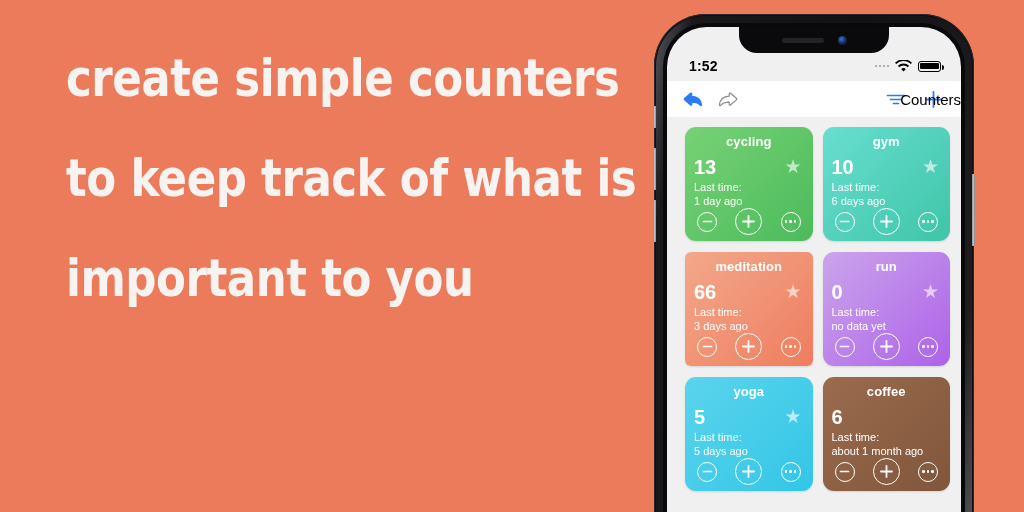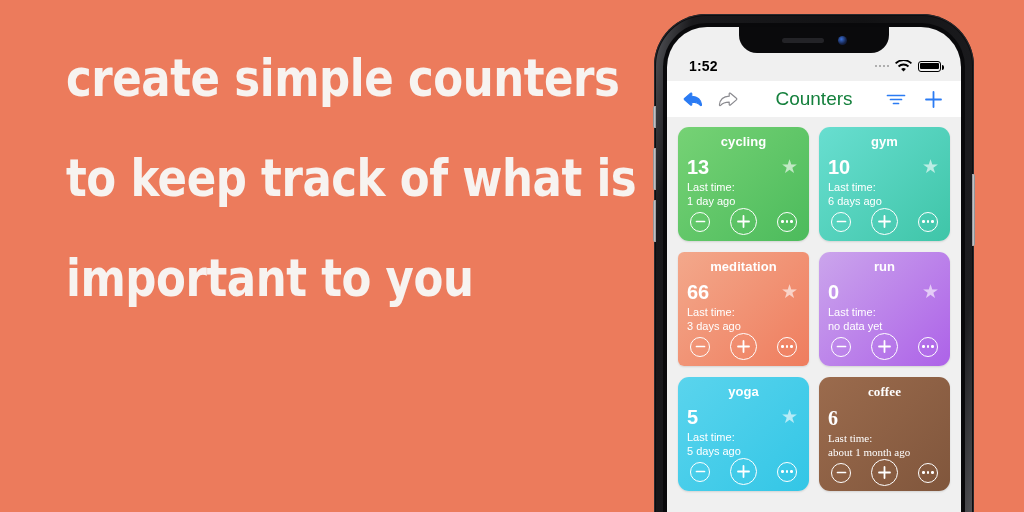--- a/index.html
+++ b/index.html
@@ -97,28 +97,28 @@
   .toolbar{
     height:36px;
     display:flex; align-items:center;
     padding:0 18px 0 16px;
     background:#fff;
     position:relative;
   }
   .tb-left{ display:flex; align-items:center; gap:14px; }
   .tb-right{ display:flex; align-items:center; gap:18px; margin-left:auto; }
   .tb-title{
-    position:absolute; left:0; right:0; text-align:center;
-    font-size:19px; color:#15803d; pointer-events:none;
+    position:absolute; left:0; right:0; text-align:right;
+    font-size:15px; color:#000000; pointer-events:none;
   }
   .ico{ display:block; }
 
   
   .grid{
-    padding:10px 11px 0 11px;
+    padding:10px 11px 0 18px;
     display:grid;
     grid-template-columns:1fr 1fr;
     gap:11px 10px;
   }
   .card{
     position:relative;
     height:114px;
     border-radius:11px;
     padding:7px 9px 8px 9px;
     color:#fff;
@@ -374,21 +374,21 @@
             </div>
             <div class="cbtn sm">
               <span class="dots">
                 <i></i>
                 <i></i>
                 <i></i>
               </span>
             </div>
           </div>
         </div>
-        <div class="card" style="background: linear-gradient(135deg, rgb(155, 107, 77) 0%, rgb(128, 86, 60) 100%); font-family: Liberation Serif, serif;">
+        <div class="card" style="background: linear-gradient(135deg, rgb(155, 107, 77) 0%, rgb(128, 86, 60) 100%);">
           <div class="card-title">coffee</div>
           <div class="card-body">
             <div class="card-count">6</div>
             <div class="card-last"><span>Last time:</span><br><span>about 1 month ago</span></div>
           </div>
           <div class="card-actions">
             <div class="cbtn sm">
               <svg width="11" height="11" viewBox="0 0 11 11">
                 <line x1="1.5" y1="5.5" x2="9.5" y2="5.5" stroke="#fff" stroke-width="1.7" stroke-linecap="round"></line>
               </svg>

